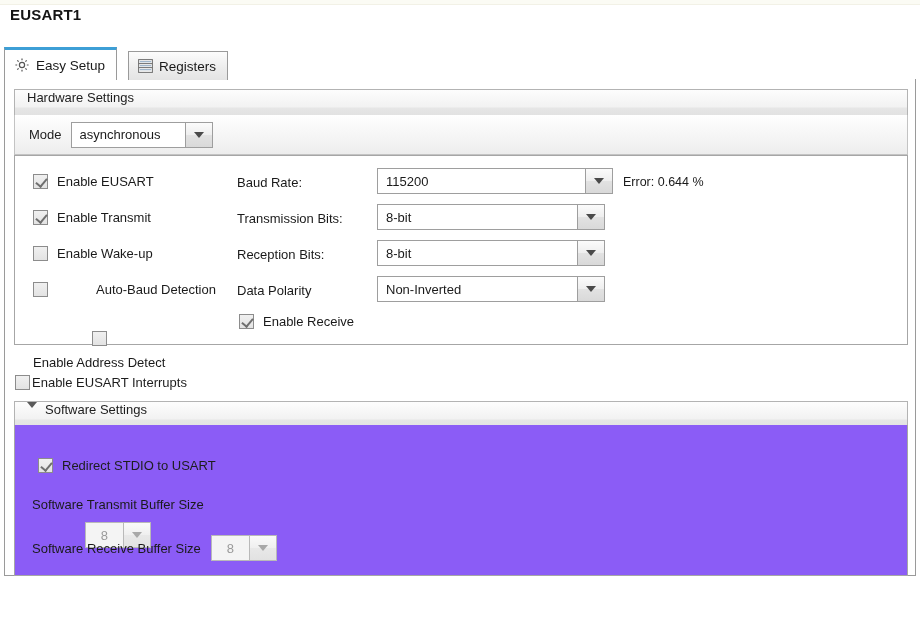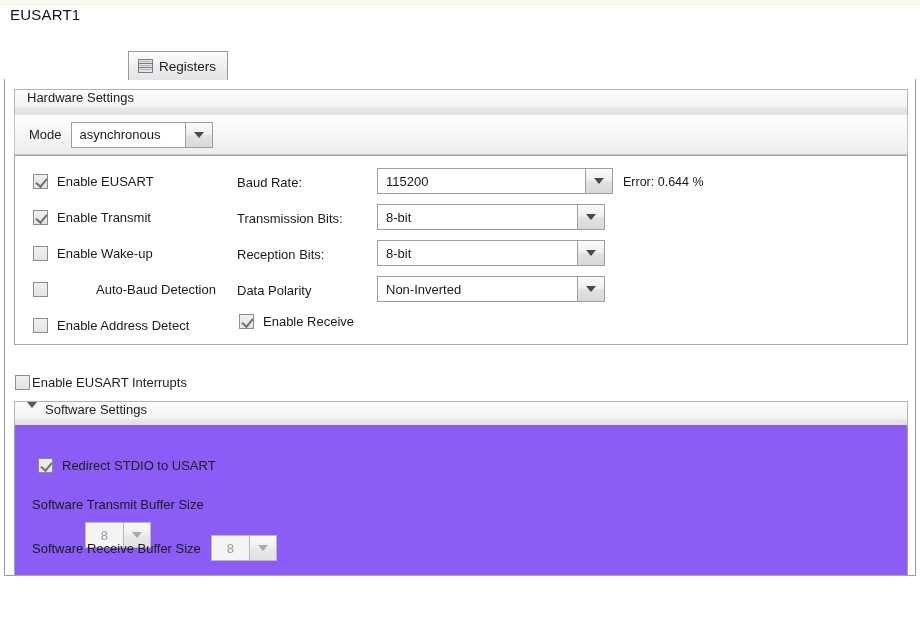--- a/index.html
+++ b/index.html
@@ -25,21 +25,21 @@
     width: 920px; height: 4px;
     background: #fbfbf4;
     border-bottom: 1px solid #f2f1e6;
   }
 
   
   .page-title {
     position: absolute;
     left: 10px; top: 6px;
     font-size: 15px;
-    font-weight: normal;
+    font-weight: bold;
     color: #141414;
     letter-spacing: 0.2px;
   }
 
   
   .tabstrip {
     position: absolute;
     left: 4px; top: 47px;
     width: 912px; height: 33px;
   }
@@ -263,20 +263,31 @@
 </head>
 <body>
 
 <div class="top-strip"></div>
 
 <div class="page-title">EUSART1</div>
 
 <div class="tabstrip">
   <div class="tabstrip-baseline"></div>
 
+  <div class="tab active">
+    <span>
+      <svg class="icon-gear" viewBox="0 0 16 16" aria-hidden="true">
+        <g fill="none" stroke="#555" stroke-width="1.2">
+          <circle cx="8" cy="8" r="2.6"></circle>
+          <path d="M8 1.4v1.8M8 12.8v1.8M1.4 8h1.8M12.8 8h1.8M3.3 3.3l1.3 1.3M11.4 11.4l1.3 1.3M12.7 3.3l-1.3 1.3M4.6 11.4l-1.3 1.3"></path>
+        </g>
+      </svg>
+    </span>
+    <span>Easy Setup</span>
+  </div>
 
   <div class="tab inactive">
     <span>
       <svg class="icon-regs" viewBox="0 0 15 14" aria-hidden="true">
         <rect x="0.6" y="0.6" width="13.8" height="12.8" fill="#f5f5f5" stroke="#6f6f6f" stroke-width="1"></rect>
         <path d="M0.6 4.6h13.8M0.6 8.6h13.8" stroke="#6f6f6f" stroke-width="1"></path>
         <path d="M1.8 2.6h11.4M1.8 6.6h11.4M1.8 10.6h11.4" stroke="#9fb6cc" stroke-width="1.3"></path>
       </svg>
     </span>
     <span>Registers</span>
@@ -310,21 +321,21 @@
       <span>Enable Transmit</span>
     </div>
     <div class="cbrow" style="left:18px; top:90px;">
       <span class="cbox"></span>
       <span>Enable Wake-up</span>
     </div>
     <div class="cbrow" style="left:18px; top:126px;gap:48px;">
       <span class="cbox"></span>
       <span>Auto-Baud Detection</span>
     </div>
-    <div class="cbrow" style="left:18px; top:162px;">
+    <div class="cbrow" style="left:18px; top:175px;flex-direction:column;">
       <span class="cbox"></span>
       <span>Enable Address Detect</span>
     </div>
 
     <div class="flabel" style="left:222px; top:19px;">Baud Rate:</div>
     <div class="fcombo" style="left:362px; top:12px;">
       <div class="combo" style="width:236px;">
         <div class="txt" style="width:208px;">115200</div>
         <div class="btn">
             <i></i>

